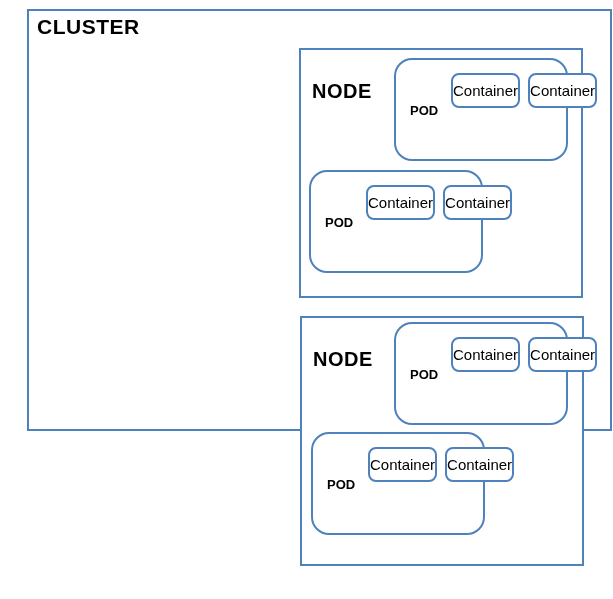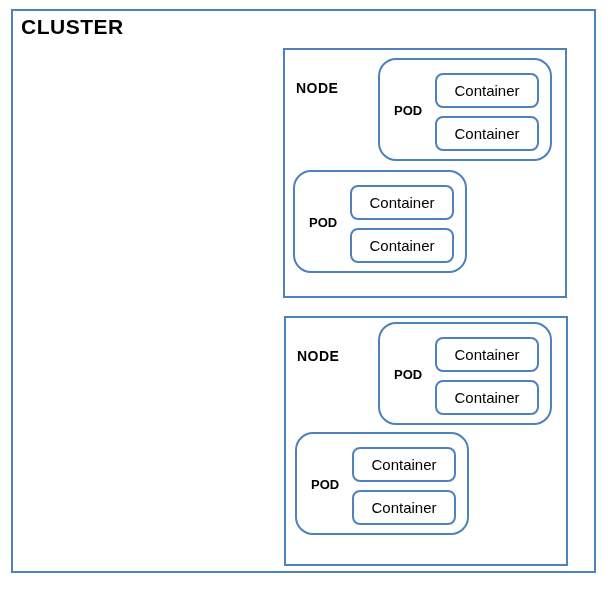--- a/index.html
+++ b/index.html
@@ -17,22 +17,22 @@
     overflow: hidden;
   }
   .box {
     position: absolute;
     box-sizing: border-box;
     border: 2px solid #4f81bd;
     background: #ffffff;
   }
   
   .cluster {
-    left: 11px; top: 9px;
-    width: 585px; height: 564px;
+    left: 27px; top: 9px;
+    width: 585px; height: 422px;
     border-width: 2.5px;
     padding-left: 40px;
   }
   .cluster-label {
     position: absolute;
     left: 8px; top: 4px;
     font-size: 21px;
     font-weight: bold;
     letter-spacing: 0.5px;
   }
@@ -50,21 +50,21 @@
   }
   
   .node {
     width: 284px; height: 250px;
   }
   .node-1 { left: 270px; top: 37px; }
   .node-2 { left: 271px; top: 305px; }
   .node-label {
     position: absolute;
     left: 11px; top: 30px;
-    font-size: 14px;
+    font-size: 20px;
     font-weight: bold;
     letter-spacing: 0.5px;
   }
   
   .pod {
     width: 174px; height: 103px;
     border-radius: 18px;
     border-width: 2.5px;
   }
   .pod-a1 { left: 93px; top: 8px; }
@@ -77,21 +77,21 @@
     transform: translateY(-50%);
     font-size: 13px;
     font-weight: bold;
   }
   
   .containers {
     position: absolute;
     left: 55px; top: 13px;
     width: 104px;
     display: flex;
-    flex-direction: column;
+    flex-direction: row;
     gap: 8px;
   }
   .container-box {
     position: relative;
     box-sizing: border-box;
     height: 35px;
     border: 2px solid #4f81bd;
     border-radius: 8px;
     background: #ffffff;
     display: flex;

